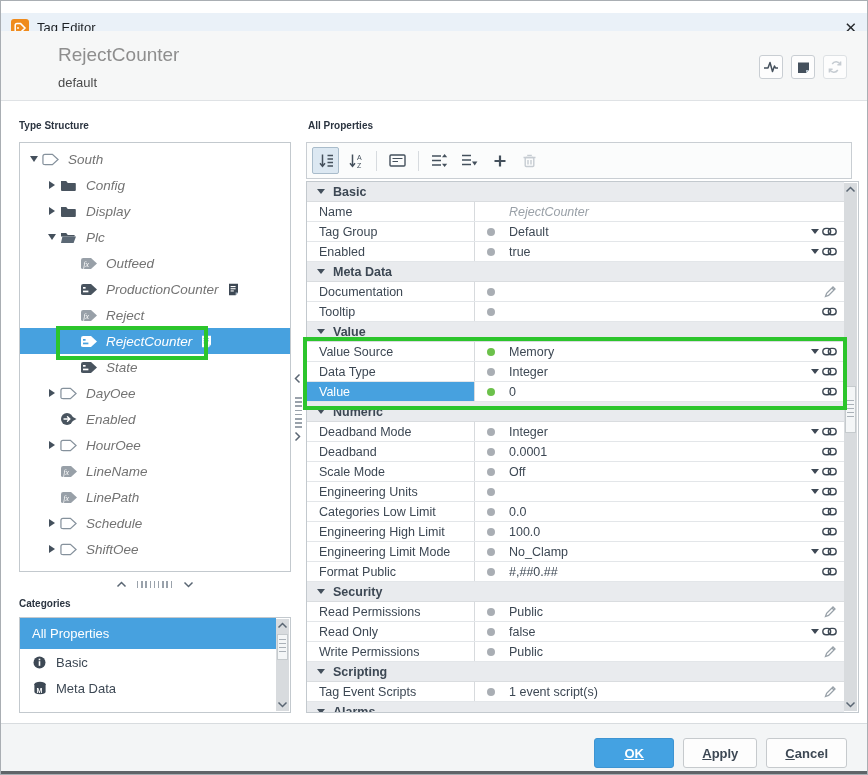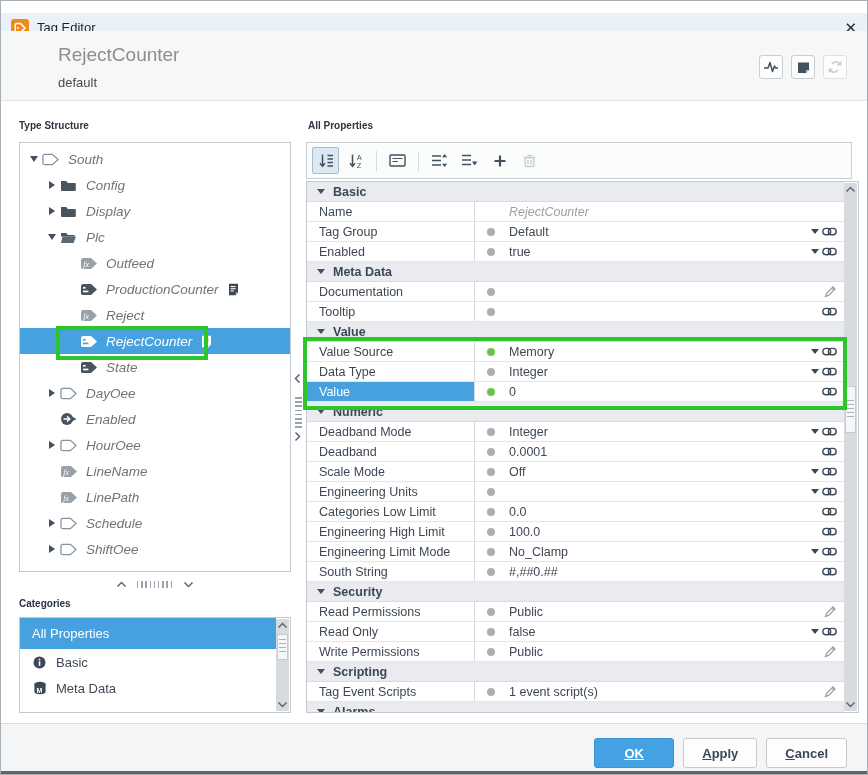--- a/index.html
+++ b/index.html
@@ -748,21 +748,21 @@
                   <g fill="none" stroke="#3d4854" stroke-width="1.7">
                     <rect x="1" y="1.2" width="9.4" height="7.6" rx="3.8"></rect>
                     <rect x="7.6" y="1.2" width="9.4" height="7.6" rx="3.8"></rect>
                   </g>
                 </svg>
               </span>
             </span>
           </div>
         </div>
         <div class="prow">
-          <div class="pl">South String</div>
+          <div class="pl">Format Public</div>
           <div class="pv">
             <span class="dot gray"></span>
             <span class="val">#,##0.##</span>
             <span class="ctrls">
               <span>
                 <svg width="15" height="9" viewBox="0 0 18 10">
                   <g fill="none" stroke="#3d4854" stroke-width="1.7">
                     <rect x="1" y="1.2" width="9.4" height="7.6" rx="3.8"></rect>
                     <rect x="7.6" y="1.2" width="9.4" height="7.6" rx="3.8"></rect>
                   </g>

